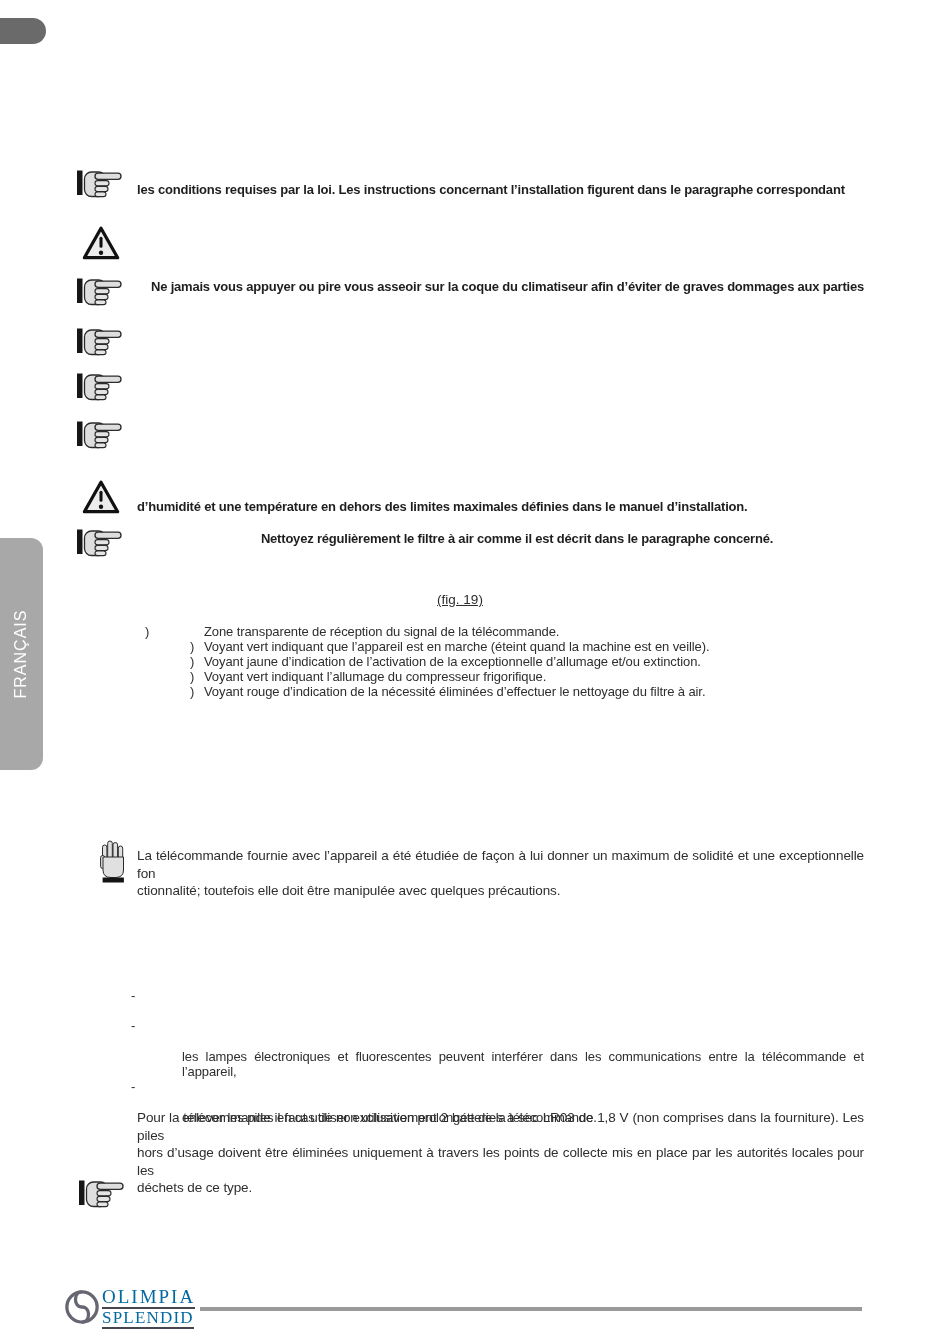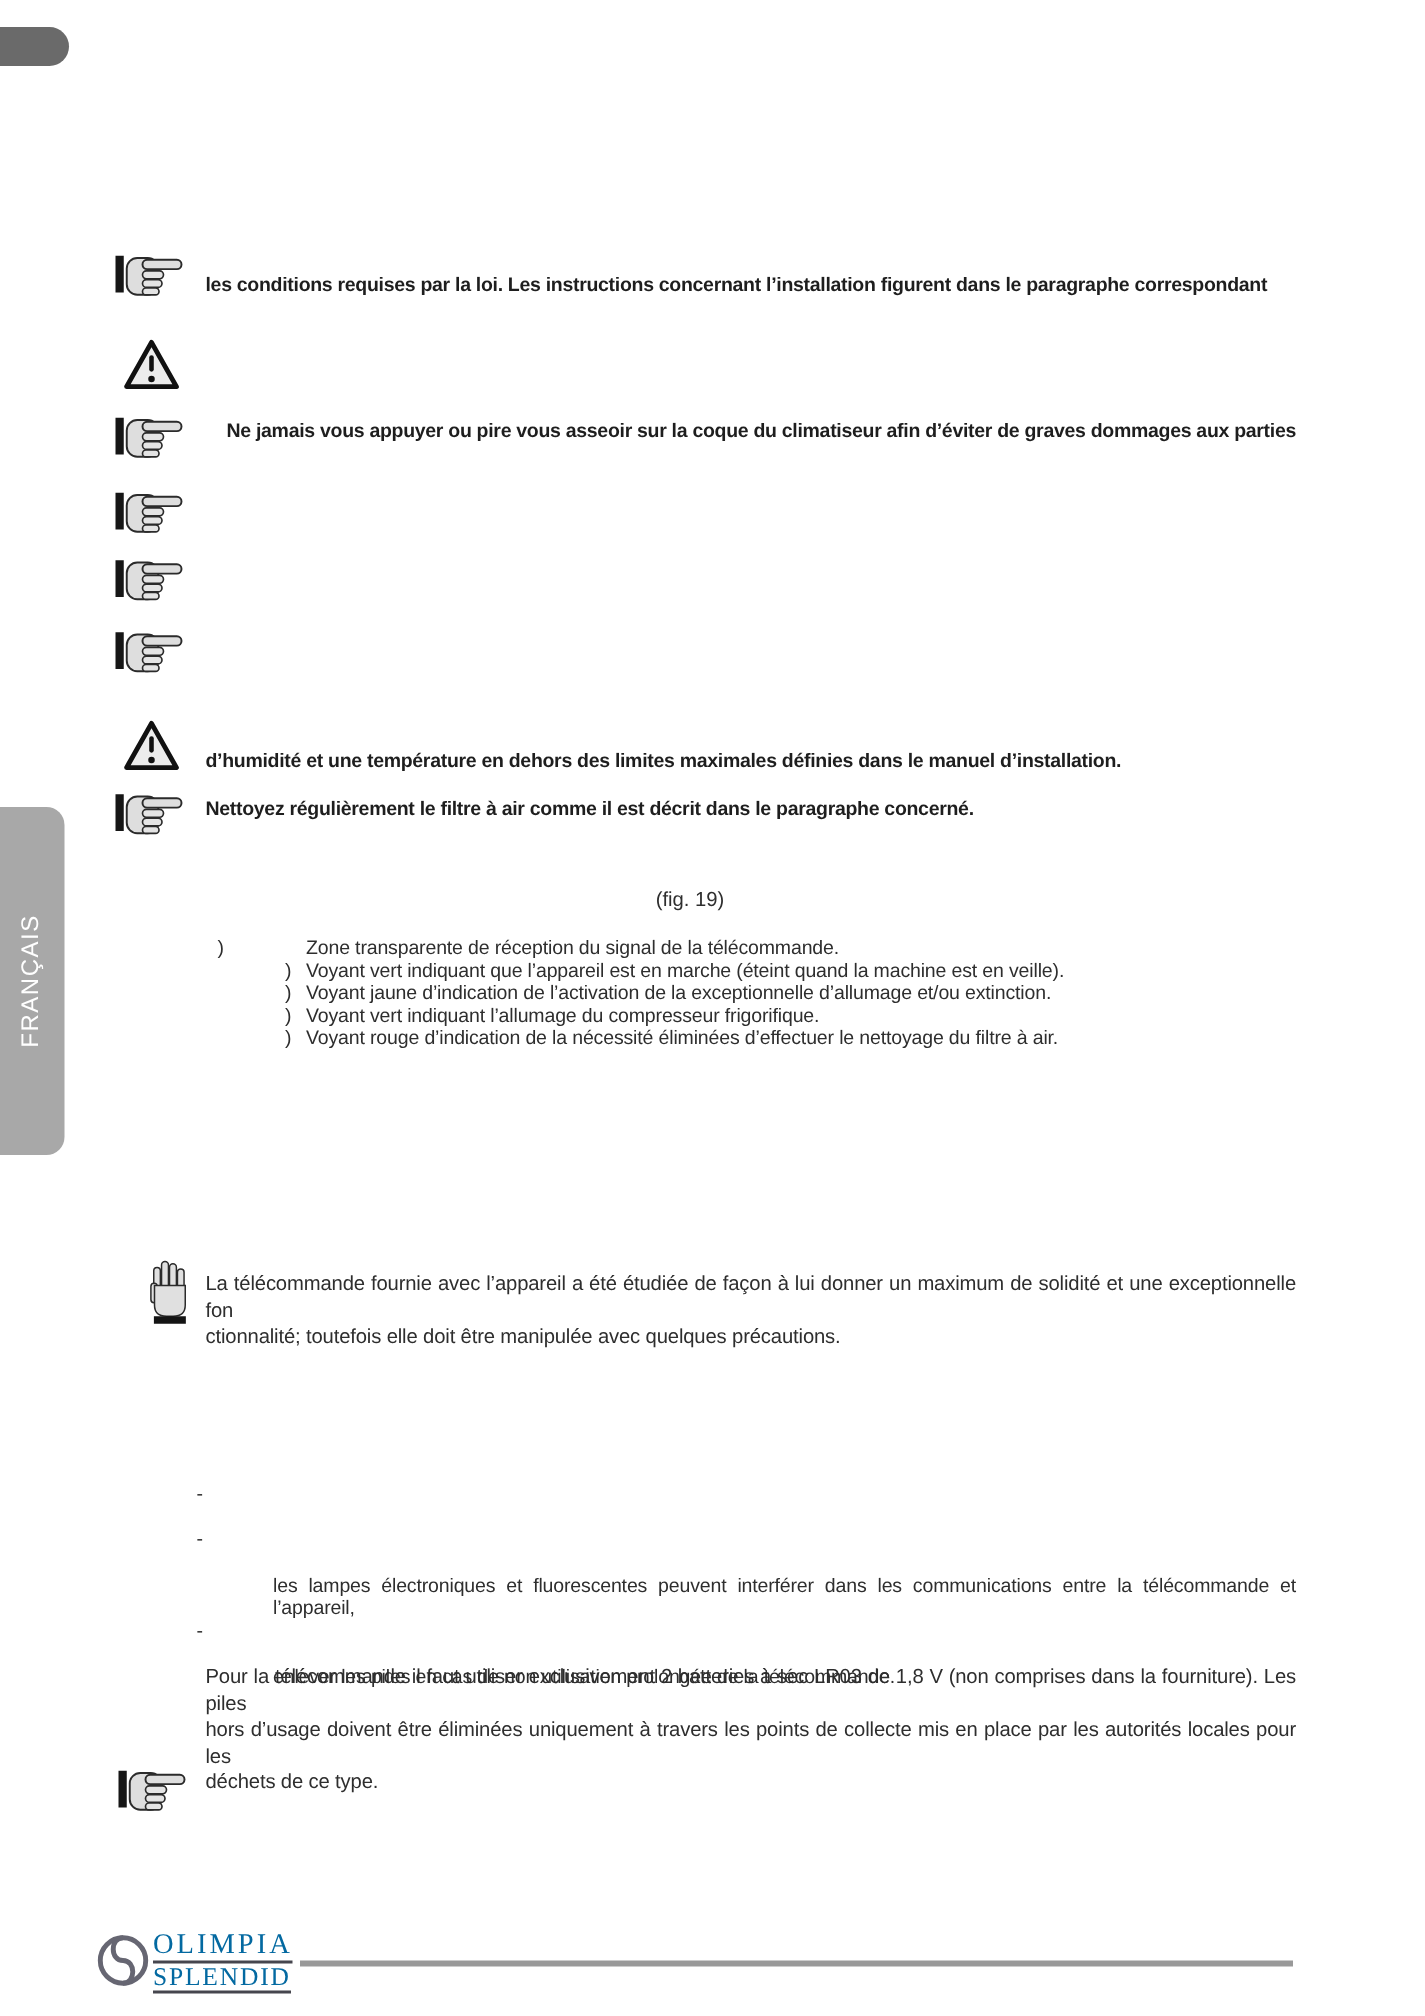--- a/index.html
+++ b/index.html
@@ -20,21 +20,21 @@
   }
   
   .boldline{
     left:137px;width:760px;font-weight:bold;font-size:13px;line-height:15px;
     letter-spacing:-0.2px;color:#1e1e1e;white-space:nowrap;
   }
   .para{
     left:137px;width:727px;font-size:13.5px;line-height:17.5px;color:#2e2e2e;
     white-space:pre-line;text-align:justify;letter-spacing:-0.1px;
   }
-  .fig-caption{left:137px;top:592px;width:646px;text-align:center;font-size:13.5px;color:#2e2e2e;}
+  .fig-caption{left:137px;top:592px;width:646px;text-align:center;font-size:13.5px;color:#2e2e2e;text-decoration:underline;}
   
   .led-list{left:137px;top:624px;width:745px;font-size:13px;color:#2e2e2e;letter-spacing:-0.1px;}
   .led-row{position:relative;padding-left:67px;line-height:15px;}
   .led-row .marker{position:absolute;left:53px;top:0;}
   .led-row.first .marker{left:8px;}
   
   .dash-list{left:131px;top:988px;width:733px;font-size:13px;line-height:15.2px;color:#2e2e2e;letter-spacing:-0.1px;}
   .dash-row{position:relative;padding-left:51px;white-space:pre-line;text-align:justify;}
   .dash-row .dash{position:absolute;left:0;top:0;}
   
@@ -126,21 +126,21 @@
   <div class="abs" style="left:76px;top:527px;">
     <svg width="46" height="30" viewBox="0 0 46 30">
       <rect x="1" y="2.5" width="5.5" height="24.5" fill="#161616"></rect>
       <rect x="8.5" y="4" width="21" height="24.5" rx="7" fill="#dedede" stroke="#2b2b2b" stroke-width="1.3"></rect>
       <rect x="19" y="5.2" width="26" height="6.2" rx="3.1" fill="#dedede" stroke="#2b2b2b" stroke-width="1.3"></rect>
       <rect x="19" y="12.6" width="14" height="5.2" rx="2.6" fill="#e4e4e4" stroke="#2b2b2b" stroke-width="1.1"></rect>
       <rect x="19" y="18.4" width="13" height="5.2" rx="2.6" fill="#e4e4e4" stroke="#2b2b2b" stroke-width="1.1"></rect>
       <rect x="19" y="24" width="11" height="4.6" rx="2.3" fill="#e4e4e4" stroke="#2b2b2b" stroke-width="1.1"></rect>
     </svg>
   </div>
-  <div class="abs boldline" style="top:531px;">Nettoyez régulièrement le filtre à air comme il est décrit dans le paragraphe concerné.</div>
+  <div class="abs boldline" style="top:531px;text-align:center;">Nettoyez régulièrement le filtre à air comme il est décrit dans le paragraphe concerné.</div>
 
   <div class="abs lang-tab">
     <span>FRANÇAIS</span>
   </div>
 
   <div class="abs fig-caption">(fig. 19)</div>
 
   <div class="abs led-list">
     <div class="led-row first">
       <span class="marker">)</span>

